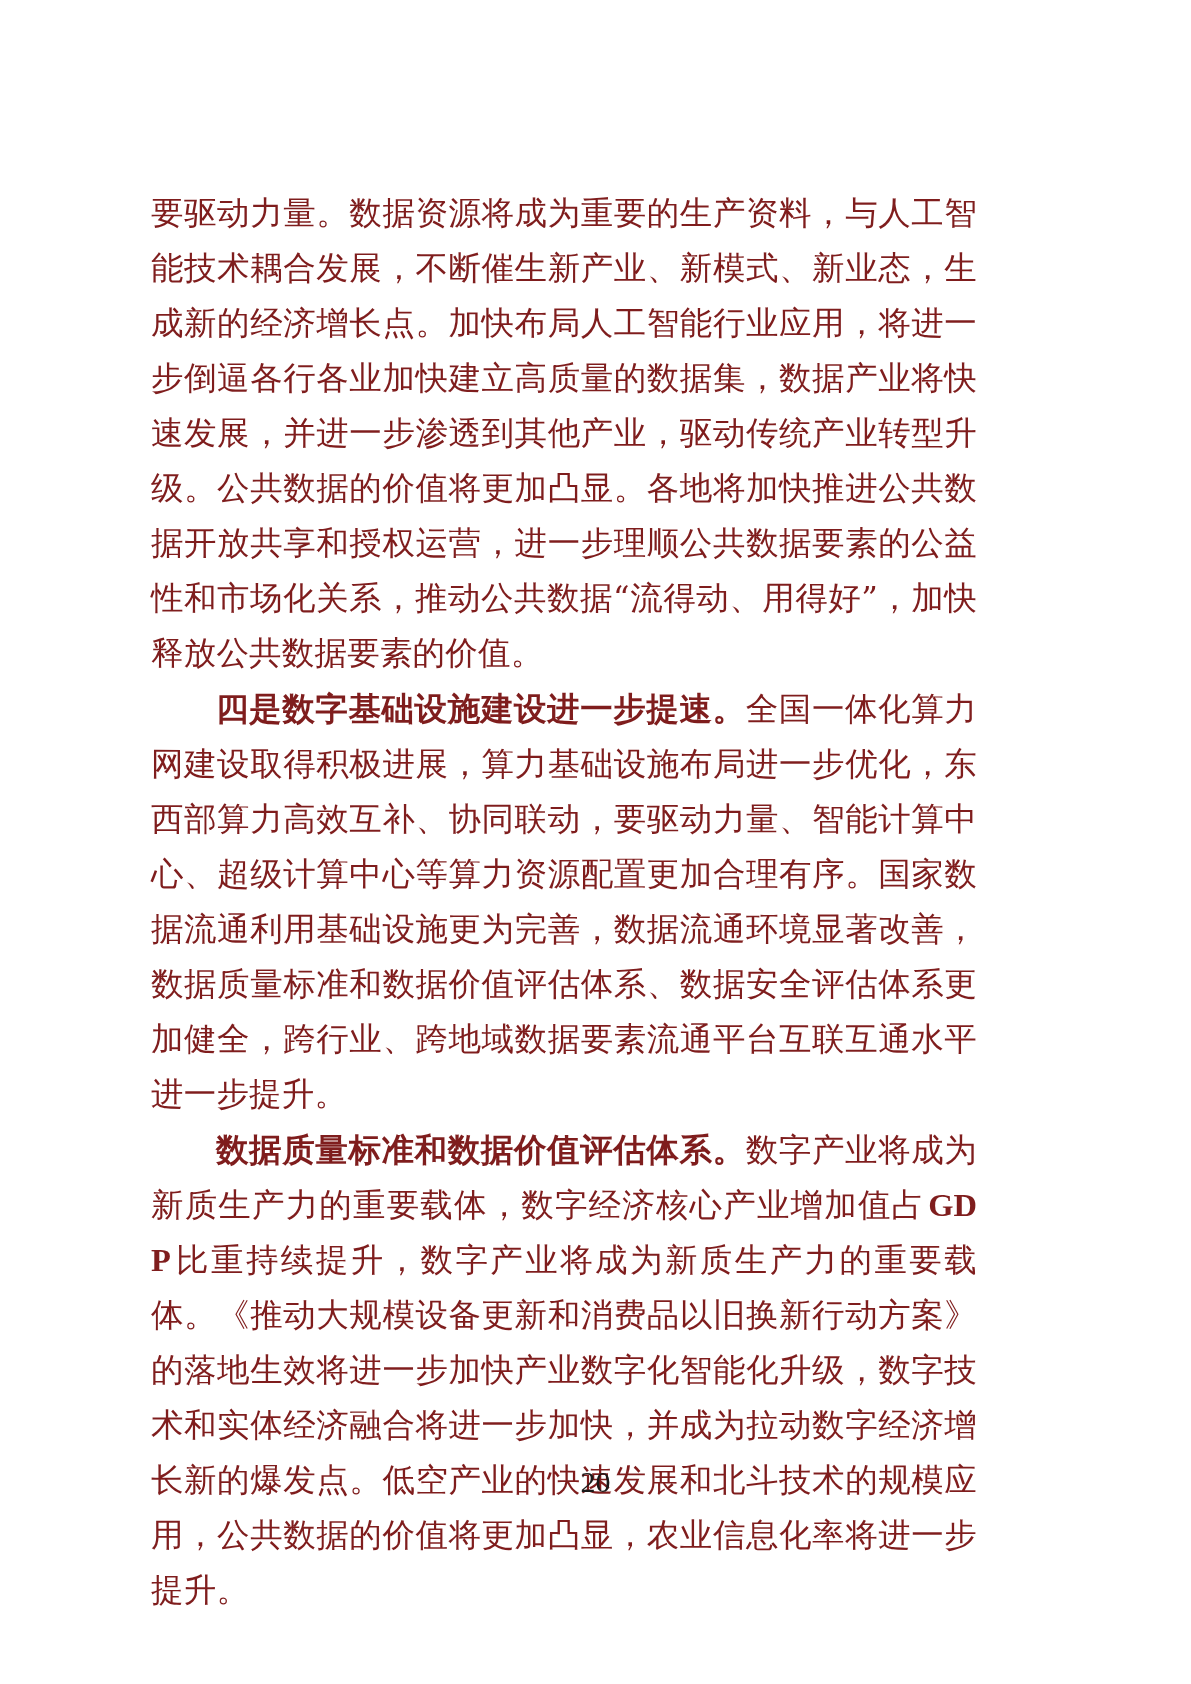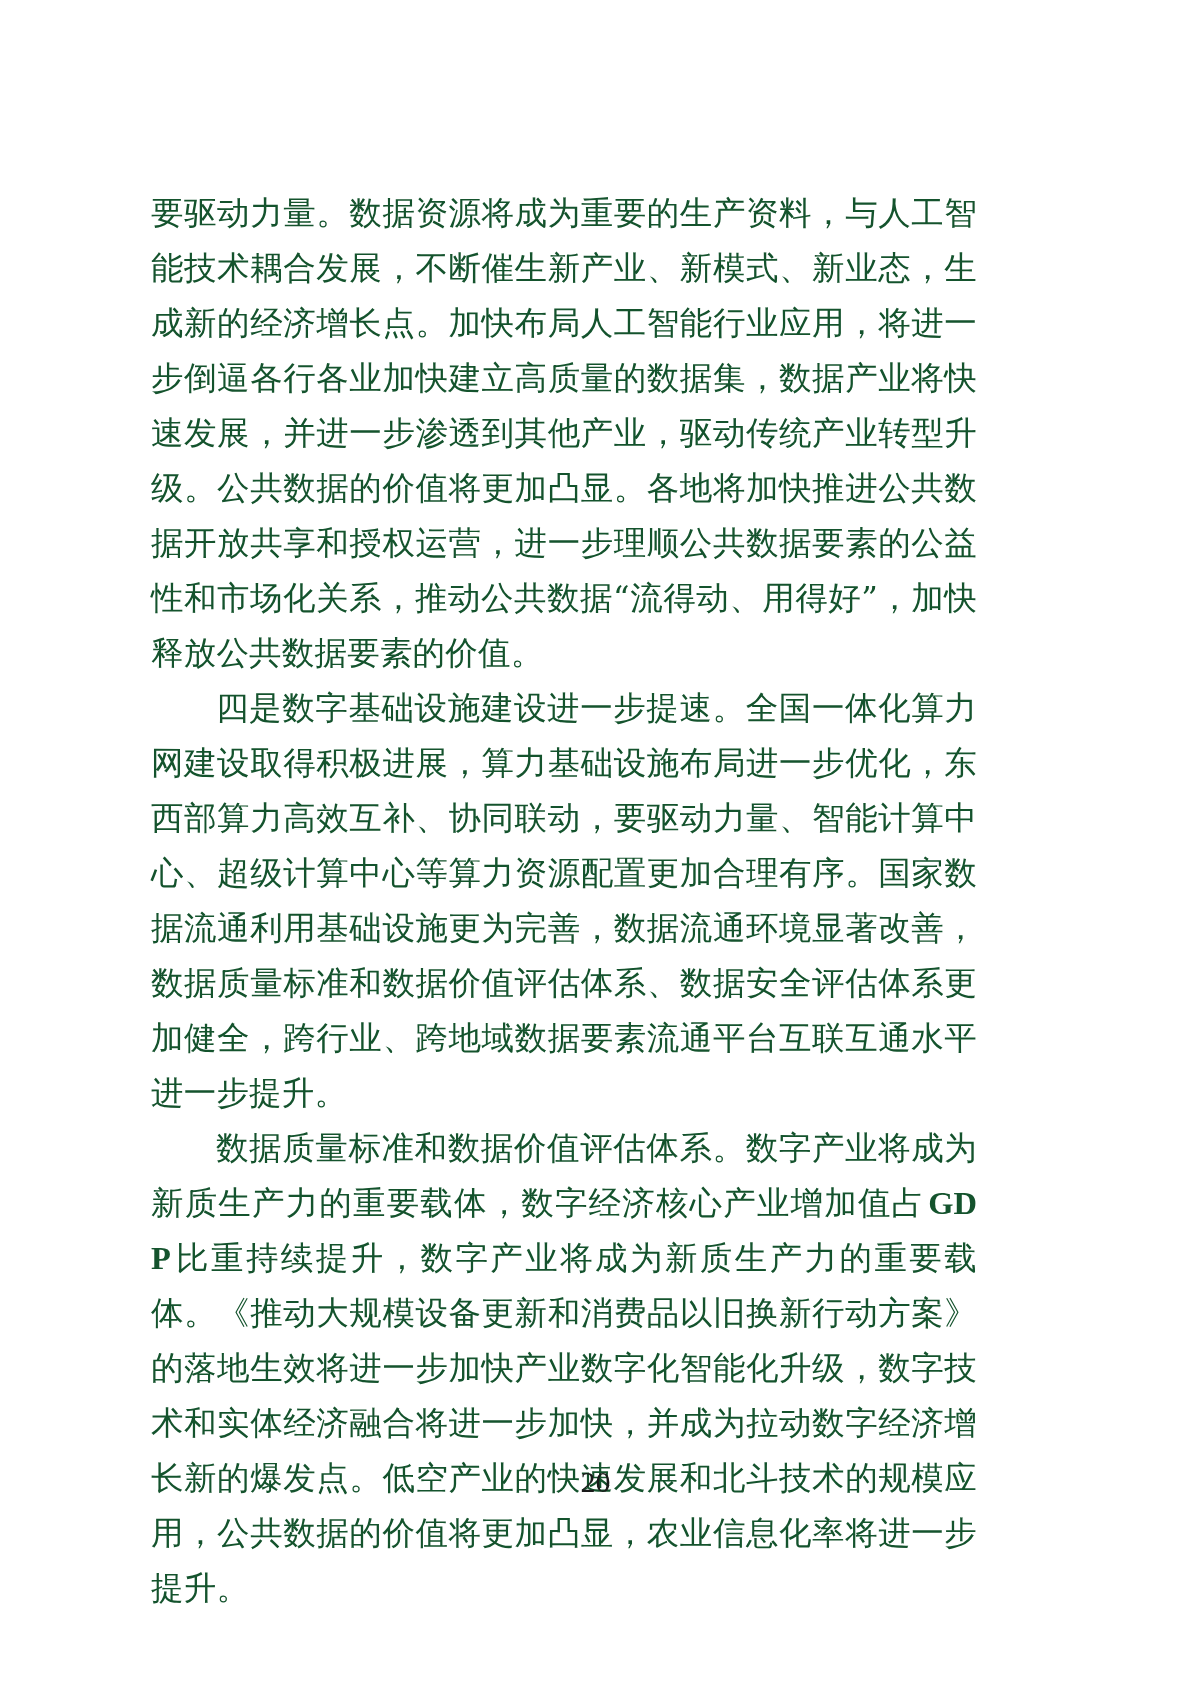--- a/index.html
+++ b/index.html
@@ -23,34 +23,34 @@
     position: absolute;
     left: 151px;
     top: 186px;
     width: 826px;
   }
   p.para {
     margin: 0 0 0 0;
     font-family: "DejaVu Serif", "Liberation Serif", serif;
     font-size: 32.5px;
     line-height: 55px;
-    color: #14532d;
+    color: #7f1d1d;
     text-align: justify;
     text-justify: inter-character;
     text-align-last: left;
     letter-spacing: 0.2px;
     word-break: break-all;
     -webkit-hyphens: none;
     hyphens: none;
   }
   p.indent {
     text-indent: 65px;
   }
   .lead {
-    font-weight: normal;
+    font-weight: bold;
   }
   .latin {
     font-family: "Liberation Serif", "DejaVu Serif", serif;
     font-weight: bold;
     letter-spacing: 0;
     padding: 0 3px;
   }
   .page-number {
     position: absolute;
     left: 0;

